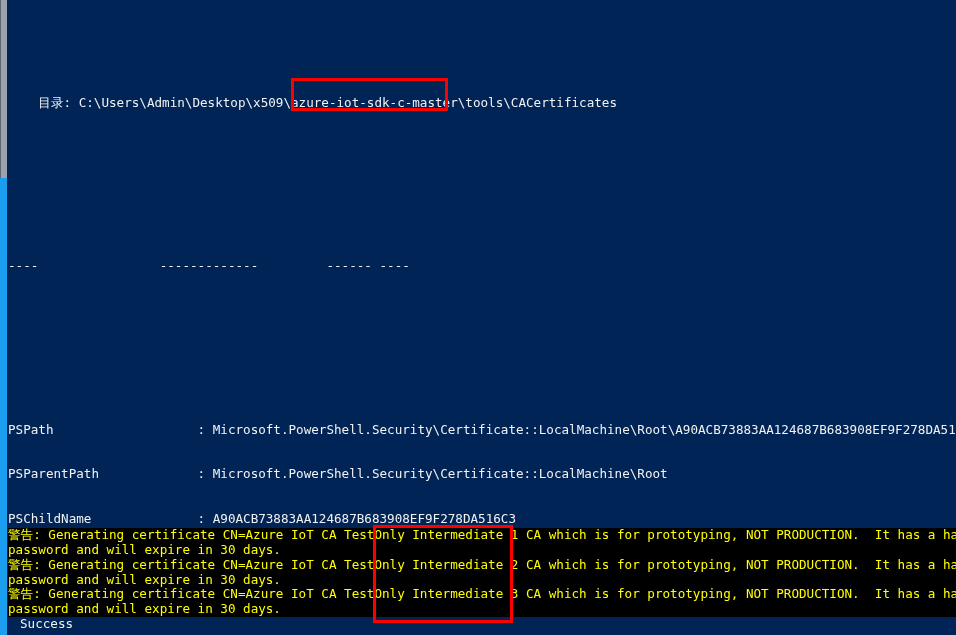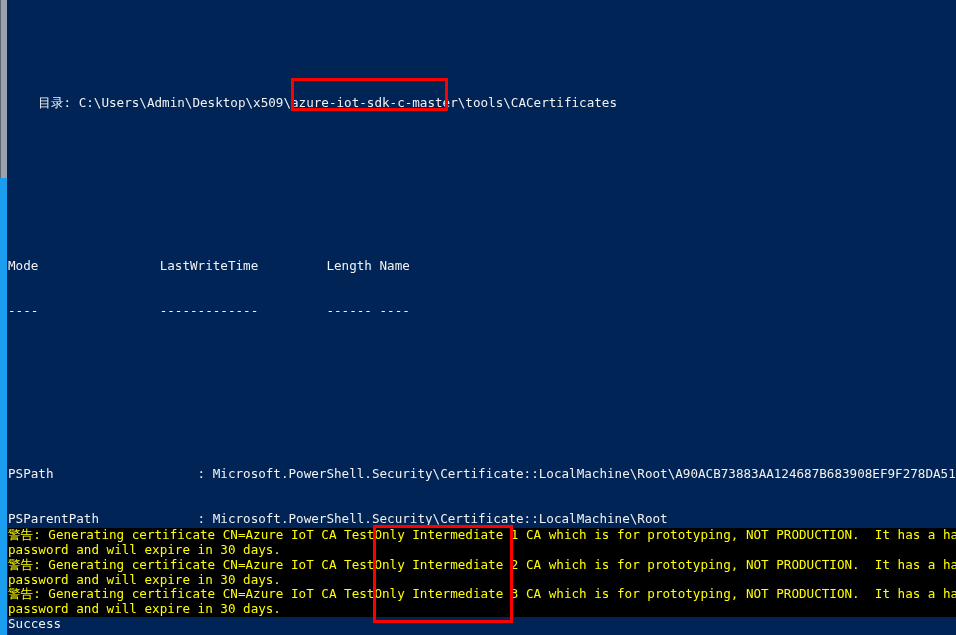--- a/index.html
+++ b/index.html
@@ -62,21 +62,21 @@
     position: absolute;
     left: 8px;
     right: 0;
     top: 528px;
     background: #000000;
   }
   #warn-block .row { background: #000000; color: #ffff00; }
 
   #success-row {
     position: absolute;
-    left: 8px;
+    left: 20px;
     top: 617px;
     text-align: right;
   }
 
   
   .hl {
     position: absolute;
     border: 3px solid #ff0000;
     box-sizing: border-box;
     pointer-events: none;
@@ -107,21 +107,20 @@
 
   <div id="text-layer">
 
     <div class="spacer-top"></div>
 
     <div class="row">    目录: C:\Users\Admin\Desktop\x509\azure-iot-sdk-c-master\tools\CACertificates</div>
 
     <div class="blank"></div>
     <div class="blank"></div>
 
-    <div class="row">Mode                LastWriteTime         Length Name</div>
     <div class="row">----                -------------         ------ ----</div>
 
     <div class="blank"></div>
     <div class="blank"></div>
 
     <div class="row">PSPath                   : Microsoft.PowerShell.Security\Certificate::LocalMachine\Root\A90ACB73883AA124687B683908EF9F278DA516C3</div>
     <div class="row">PSParentPath             : Microsoft.PowerShell.Security\Certificate::LocalMachine\Root</div>
     <div class="row">PSChildName              : A90ACB73883AA124687B683908EF9F278DA516C3</div>
     
     

